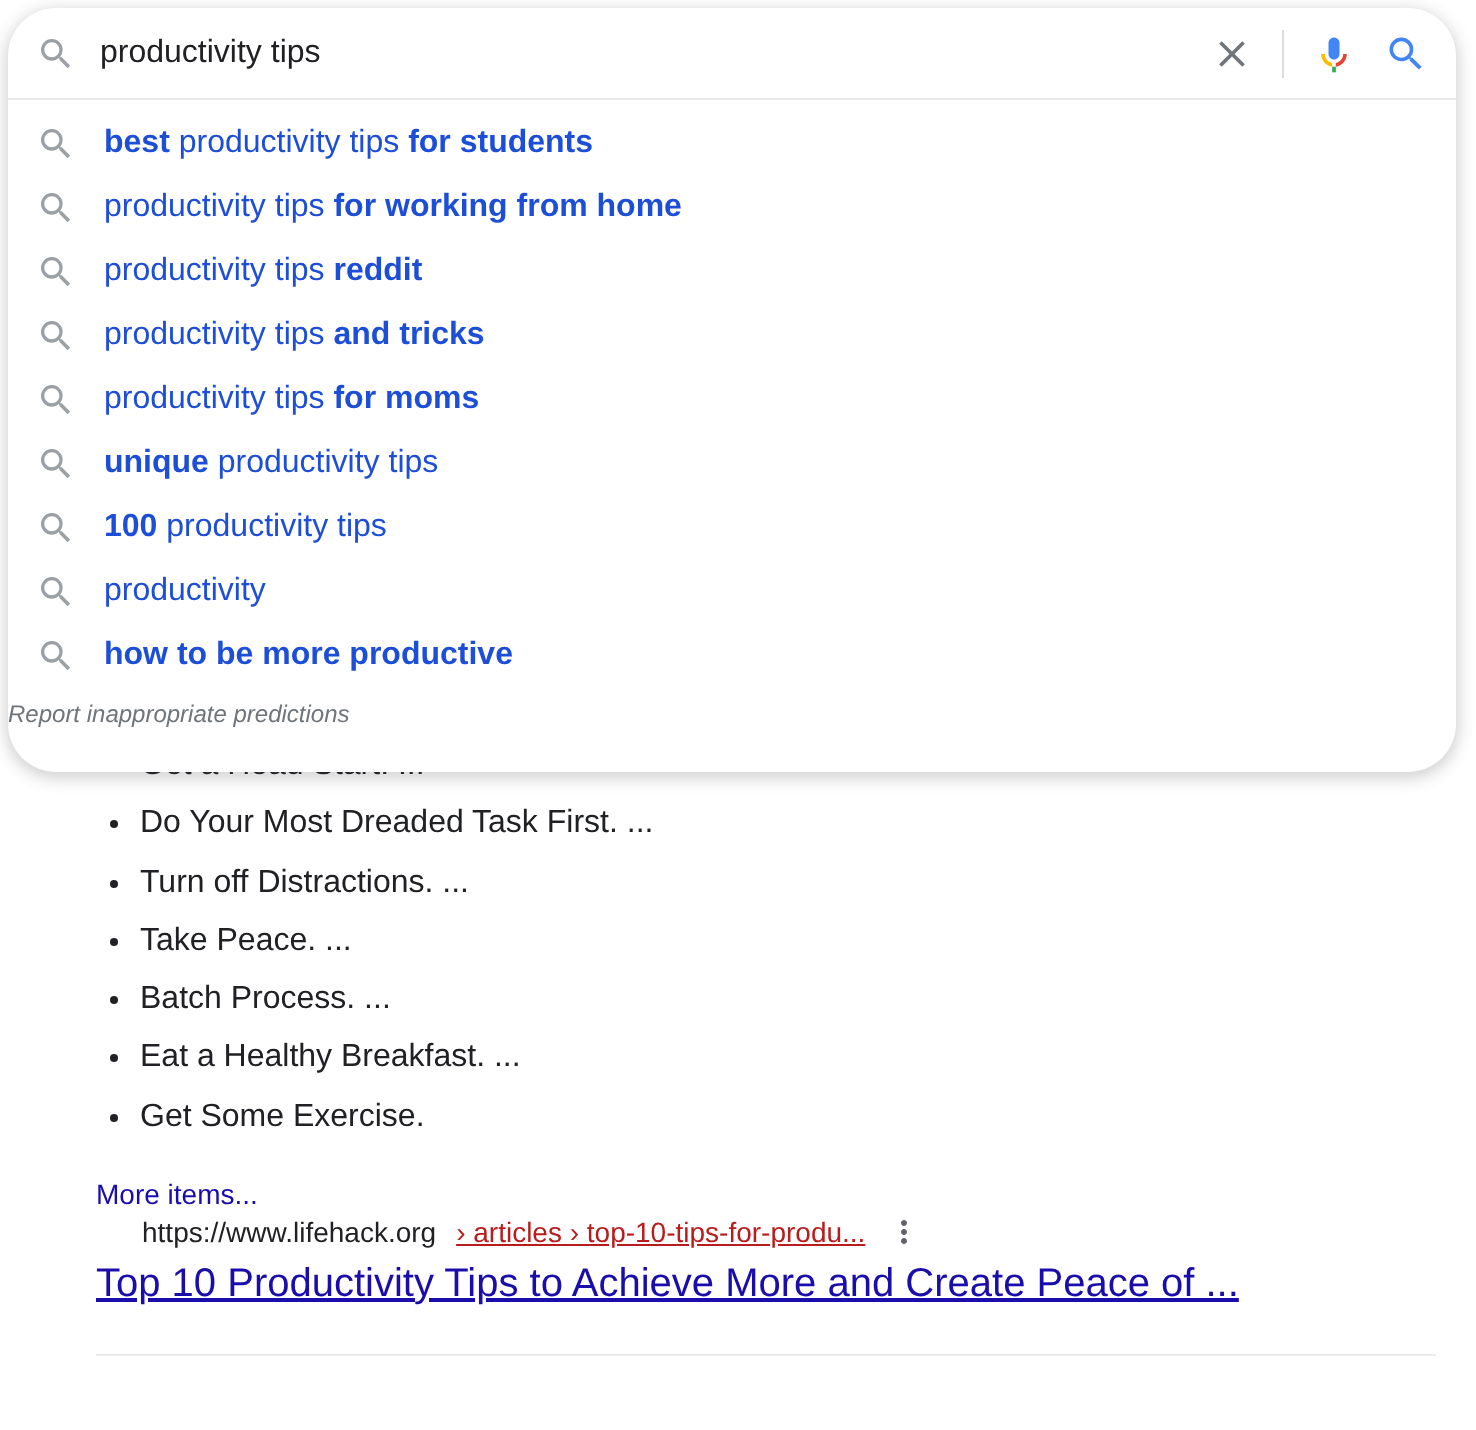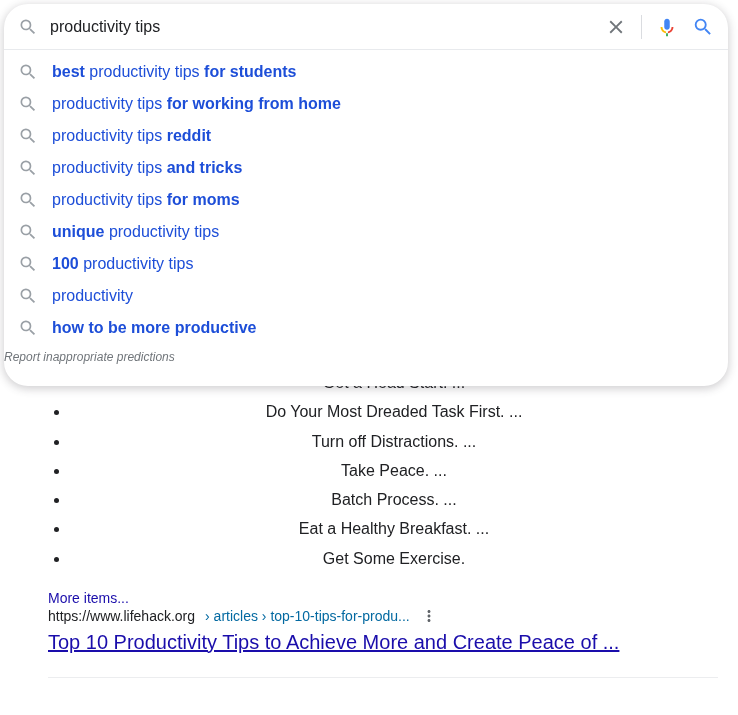--- a/index.html
+++ b/index.html
@@ -86,37 +86,37 @@
     .snippet-list {
       list-style: disc;
       padding-left: 22px;
       margin-bottom: 18px;
     }
     .snippet-list li {
       font-size: 16px;
       color: #202124;
       line-height: 1.58;
       margin-bottom: 4px;
-      text-align: center;
     }
     .more-items {
       font-size: 14px;
       color: #1a0dab;
       cursor: pointer;
       display:inline-block;
     }
     .cite-row {
       display: flex;
       align-items: center;
       gap: 10px;
       font-size: 14px;
       color: #202124;
       margin-bottom: 4px;
-    }
-    .cite-path { color:#0369a1; }
+      margin-left: 23px;
+    }
+    .cite-path { color:#b91c1c;text-decoration:underline; }
     .more-vert { color:#5f6368; cursor:pointer; }
     .result-title {
       font-size: 20px;
       color: #1a0dab;
       cursor: pointer;
       line-height: 1.3;
       margin-bottom: 22px;
       display:inline-block;
       text-decoration:underline;
     }

